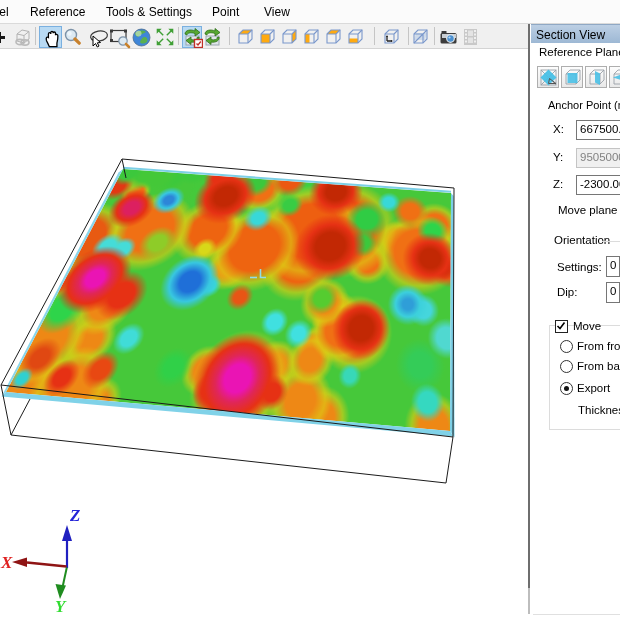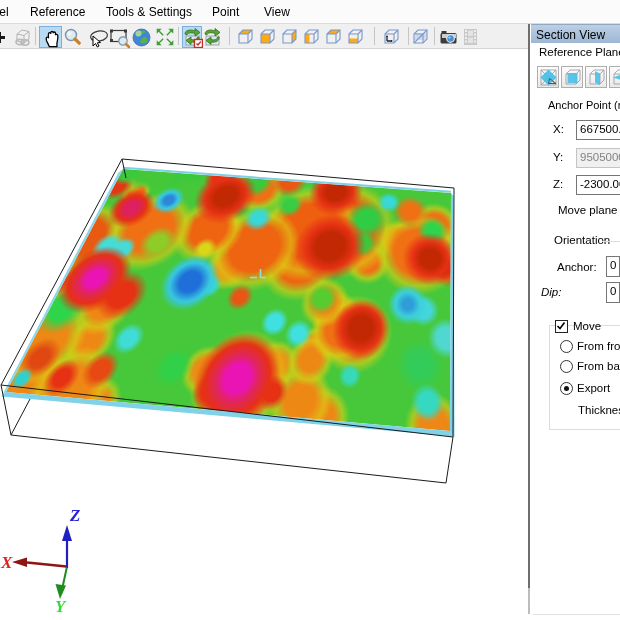--- a/index.html
+++ b/index.html
@@ -375,23 +375,23 @@
   <div class="plabel" style="left:17px; top:75px; font-size:11px;">Anchor Point (m)</div>
   <div class="plabel" style="left:22px; top:99px;">X:</div>
   <div class="pfield" style="left:45px; top:96px; width:50px; height:20px;">667500.0</div>
   <div class="plabel" style="left:22px; top:127px;">Y:</div>
   <div class="pfield dis" style="left:45px; top:124px; width:50px; height:20px;">9505000</div>
   <div class="plabel" style="left:22px; top:154px;">Z:</div>
   <div class="pfield" style="left:45px; top:151px; width:50px; height:20px;">-2300.00</div>
   <div class="plabel" style="left:27px; top:180px;">Move plane by</div>
   <div class="plabel" style="left:17px; top:210px;margin-left:6px;">Orientation</div>
   <div class="gline" style="left:71px; top:217px; width:18px; height:1px;"></div>
-  <div class="plabel" style="left:26px; top:237px;">Anchor:</div>
+  <div class="plabel" style="left:26px; top:237px;">Settings:</div>
   <div class="pfield" style="left:75px; top:232px; width:14px; height:21px;">0</div>
-  <div class="plabel" style="left:10px; top:262px;font-style:italic;">Dip:</div>
+  <div class="plabel" style="left:26px; top:262px;">Dip:</div>
   <div class="pfield" style="left:75px; top:258px; width:14px; height:21px;">0</div>
 
   <div class="gline" style="left:18px; top:301px; width:1px; height:105px;"></div>
   <div class="gline" style="left:18px; top:301px; width:49px; height:1px;"></div>
   <div class="gline" style="left:67px; top:301px; width:22px; height:1px; left:67px;"></div>
   <div class="gline" style="left:18px; top:405px; width:71px; height:1px;"></div>
   <div class="cb" style="left:24px; top:296px;">
     <svg width="10" height="10" style="position:absolute;left:0px;top:0px;">
         <path d="M 1.5,5 L 4,7.5 L 8.5,1.5" stroke="#000" stroke-width="1.6" fill="none"></path>
       </svg>

